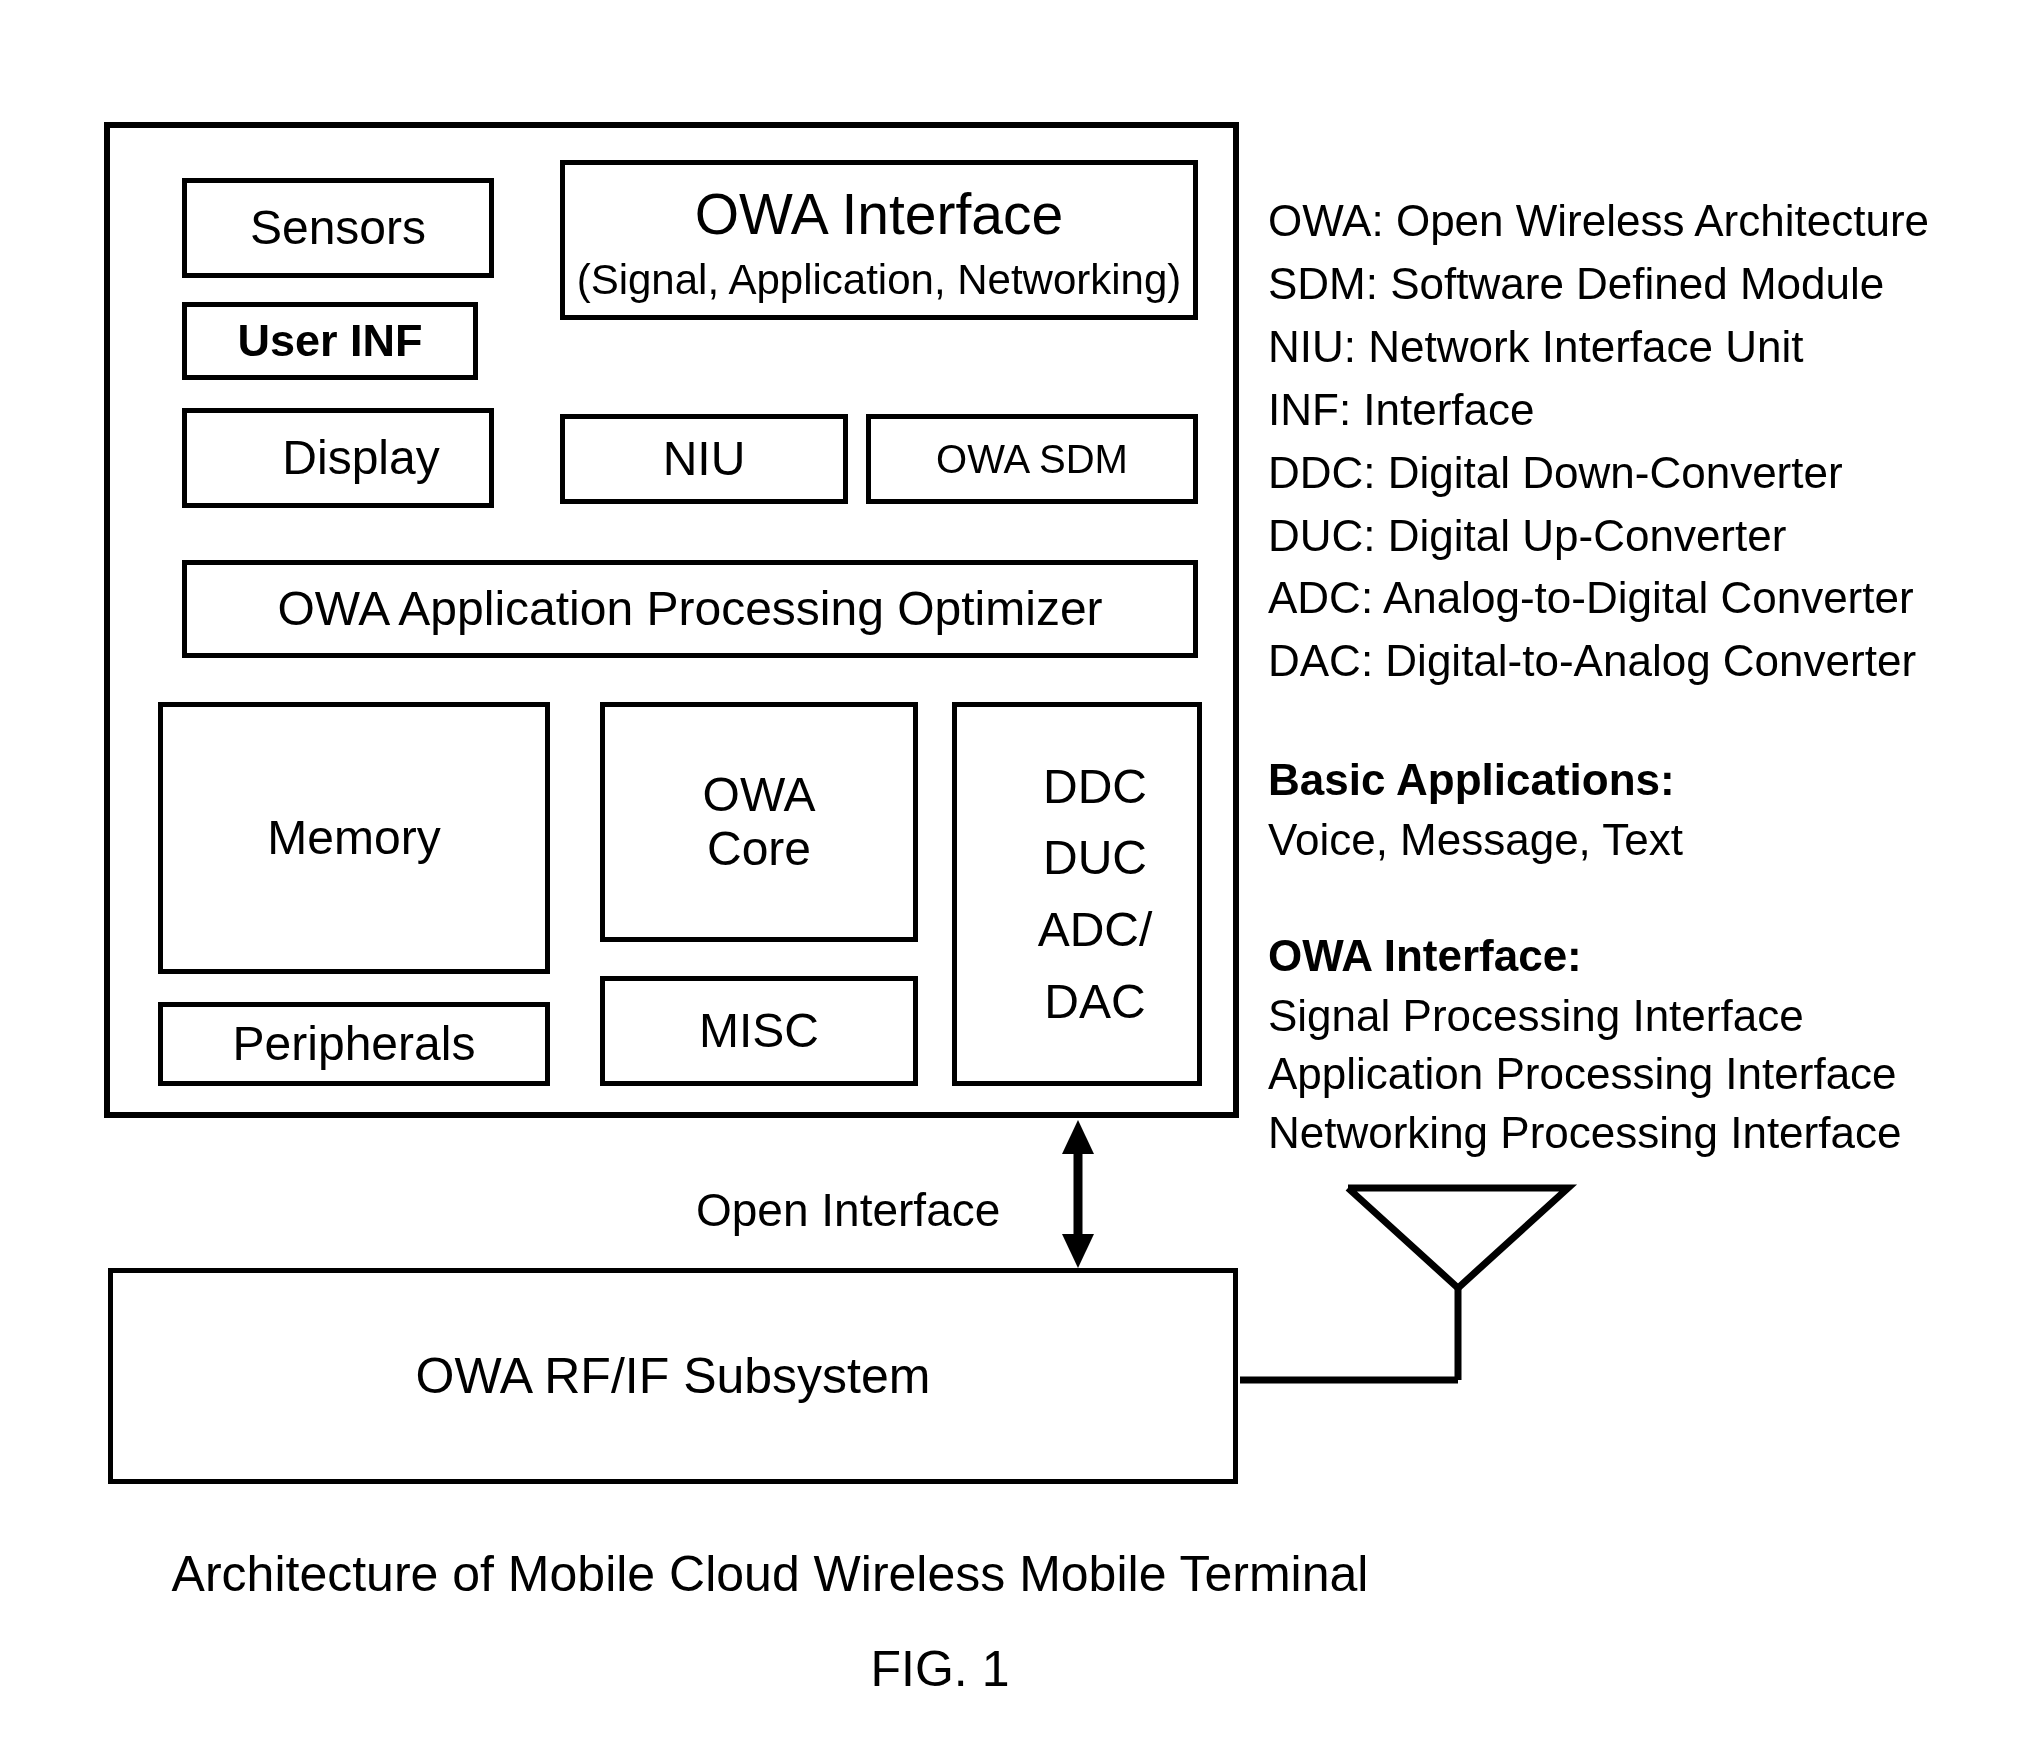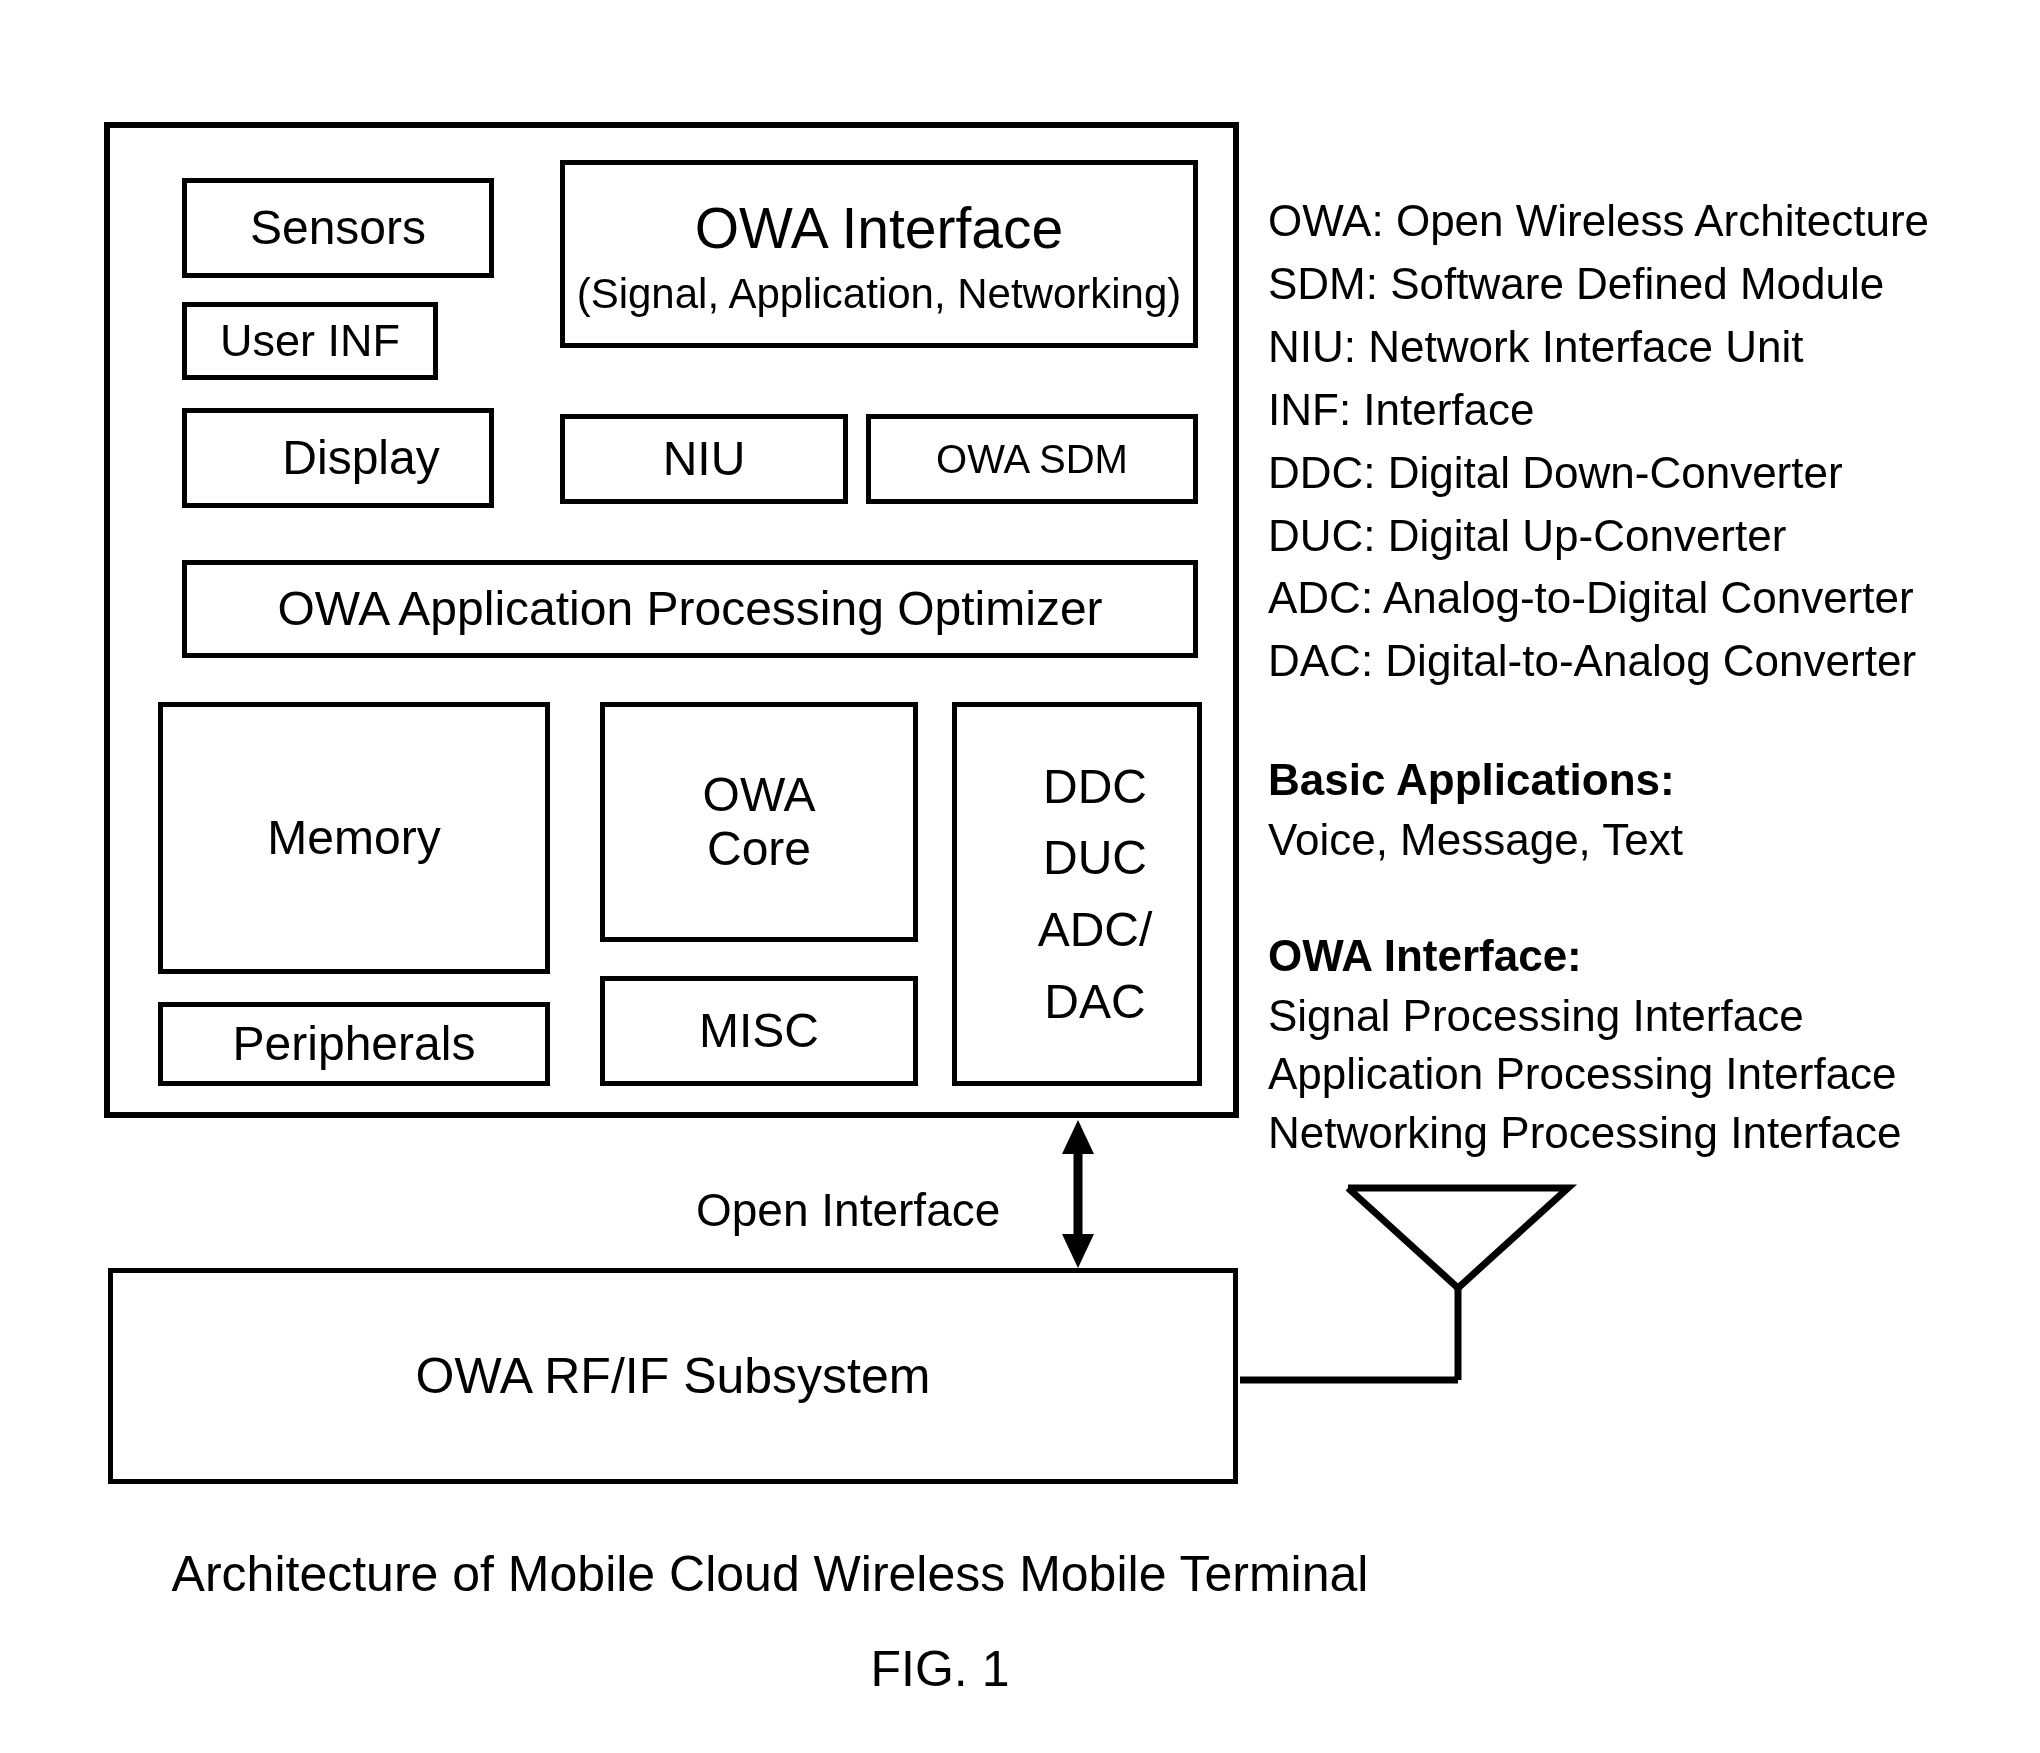--- a/index.html
+++ b/index.html
@@ -37,26 +37,26 @@
   #terminal-frame {
     left: 104px;
     top: 122px;
     width: 1135px;
     height: 996px;
     border: 6px solid #000;
   }
 
   
   #box-sensors   { left: 182px; top: 178px; width: 312px; height: 100px; font-size: 48px; }
-  #box-user-inf  { left: 182px; top: 302px; width: 256px; height: 78px;  font-size: 45px; }
+  #box-user-inf  { left: 182px; top: 302px; width: 296px; height: 78px;  font-size: 45px; font-weight: bold; }
   #box-display   { left: 182px; top: 408px; width: 312px; height: 100px; font-size: 48px; padding-left: 46px; }
 
   
   #box-owa-interface {
-    left: 560px; top: 160px; width: 638px; height: 188px;
+    left: 560px; top: 160px; width: 638px; height: 160px;
     padding-top: 6px;
   }
   #box-owa-interface .title { font-size: 57px; line-height: 1.1; }
   #box-owa-interface .sub   { font-size: 42px; margin-top: 10px; }
 
   #box-niu     { left: 560px; top: 414px; width: 288px; height: 90px; font-size: 48px; }
   #box-owa-sdm { left: 866px; top: 414px; width: 332px; height: 90px; font-size: 40px; }
 
   
   #box-optimizer {

